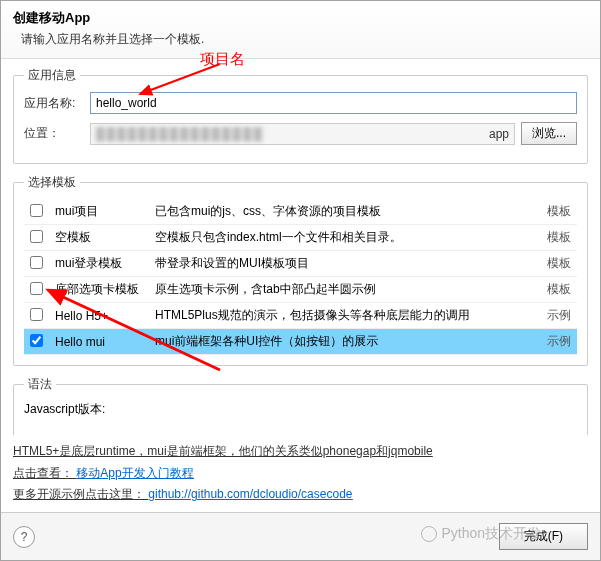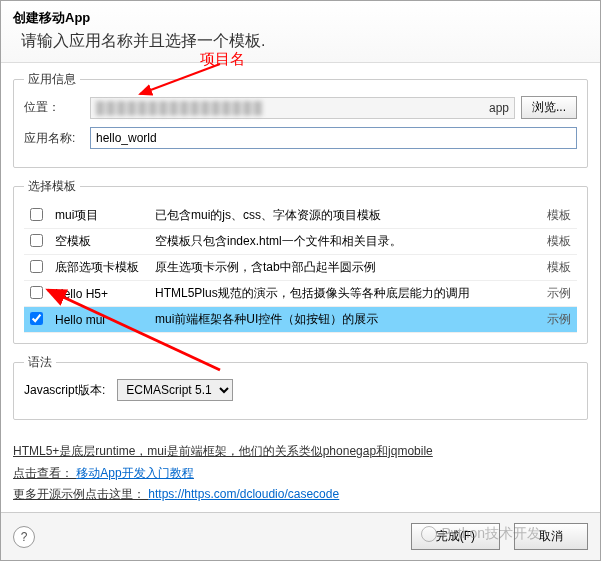--- a/index.html
+++ b/index.html
@@ -1,20 +1,20 @@
 <!DOCTYPE html>
 <html><head>
 <meta charset="utf-8">
 <style>
 * { box-sizing: border-box; margin: 0; padding: 0; }
 body { font-family: "Microsoft YaHei", Arial, sans-serif; font-size: 12px; background: #f0f0f0; width: 601px; height: 561px; overflow: hidden; }
 .dialog { background: #fff; border: 1px solid #a3a3a3; width: 601px; height: 561px; display: flex; flex-direction: column; }
 .header { padding: 8px 12px 10px 12px; border-bottom: 1px solid #ddd; background: linear-gradient(#fff,#f8f8f8); position: relative; }
 .header h1 { font-size: 13px; font-weight: bold; color: #000; }
-.header .sub { font-size: 16px; color: #333; margin-top: 4px; margin-left: 8px; }
+.header .sub { font-size: 12px; color: #333; margin-top: 4px; margin-left: 8px; }
 .annotation { position: absolute; top: 50px; left: 200px; color: #ff0000; font-size: 15px; z-index: 10; pointer-events: none; }
 .arrow { position: absolute; z-index: 9; pointer-events: none; }
 .content { padding: 8px 12px 0 12px; flex: 1; overflow: hidden; }
 fieldset { border: 1px solid #ccc; border-radius: 2px; padding: 8px 10px 10px 10px; margin-bottom: 10px; }
 legend { font-size: 12px; color: #333; padding: 0 4px; }
 .row { display: flex; align-items: center; margin-bottom: 8px; gap: 6px; }
 .row label { width: 60px; color: #333; }
 .row input[type=text] { flex: 1; border: 1px solid #7a9ac0; padding: 3px 5px; font-size: 12px; height: 22px; font-family: inherit; }
 .path-display { flex: 1; height: 22px; border: 1px solid #ccc; background: #f5f5f5; display: flex; align-items: center; padding: 0 5px; color: #555; }
 .path-app { color: #333; }
@@ -64,47 +64,53 @@
         </marker>
       </defs>
     <line x1="180" y1="90" x2="8" y2="10" stroke="#ff0000" stroke-width="3" marker-end="url(#ah2)"></line>
   </svg>
 
   <div class="content">
 
     <fieldset>
       <legend>应用信息</legend>
       <div class="row">
+        <label>应用名称:</label>
+        <input type="text" value="hello_world" style="">
+      </div>
+      <div class="row">
         <label>位置：</label>
         <div class="path-display">
           <span class="blur">████████████████</span>
           <span class="path-app">app</span>
         </div>
         <button class="browse-btn">浏览...</button>
-      </div>
-      <div class="row">
-        <label>应用名称:</label>
-        <input type="text" value="hello_world" style="">
       </div>
     </fieldset>
 
     <fieldset>
       <legend>选择模板</legend>
       <table>
         <tbody id="tpl-body">
             <tr>
               <td class="col-chk"><input type="checkbox" style=""></td>
               <td class="col-name">mui项目</td>
               <td>已包含mui的js、css、字体资源的项目模板</td>
               <td class="col-type">模板</td>
             </tr>
             <tr>
               <td class="col-chk"><input type="checkbox" style=""></td>
               <td class="col-name">空模板</td>
               <td>空模板只包含index.html一个文件和相关目录。</td>
+              <td class="col-type">模板</td>
+            </tr>
+            <tr>
+              <td class="col-chk"><input type="checkbox" style=""></td>
+              <td class="col-name">mui登录模板</td>
+              <td>带登录和设置的MUI模板项目</td>
               <td class="col-type">模板</td>
             </tr>
             <tr>
               <td class="col-chk"><input type="checkbox" style=""></td>
               <td class="col-name">底部选项卡模板</td>
               <td>原生选项卡示例，含tab中部凸起半圆示例</td>
               <td class="col-type">模板</td>
             </tr>
             <tr>
               <td class="col-chk"><input type="checkbox" style=""></td>
@@ -119,45 +125,41 @@
               <td class="col-type">示例</td>
             </tr>
           </tbody>
       </table>
     </fieldset>
 
     <fieldset>
       <legend>语法</legend>
       <div class="row">
         <span style="margin-right:6px;">Javascript版本:</span>
-        <select>
-          <option>ECMAScript 5.1</option>
-        </select>
       </div>
     </fieldset>
 
   </div>
 
   <div class="info-text">
     <div>HTML5+是底层runtime，mui是前端框架，他们的关系类似phonegap和jqmobile</div>
     <div>
       <span>点击查看：</span>
       <a>移动App开发入门教程</a>
     </div>
     <div>
       <span>更多开源示例点击这里：</span>
-      <a>https://https.com/dcloudio/casecode</a>
+      <a>github://github.com/dcloudio/casecode</a>
     </div>
   </div>
 
   <div class="footer">
     <div class="help-icon">?</div>
     <div class="footer-btns">
       <button>完成(F)</button>
-      <button>取消</button>
     </div>
   </div>
 
   <div class="watermark">
     <span class="watermark-icon"></span><span>Python技术开发</span>
   </div>
 
 </div>
 
 </body></html>

